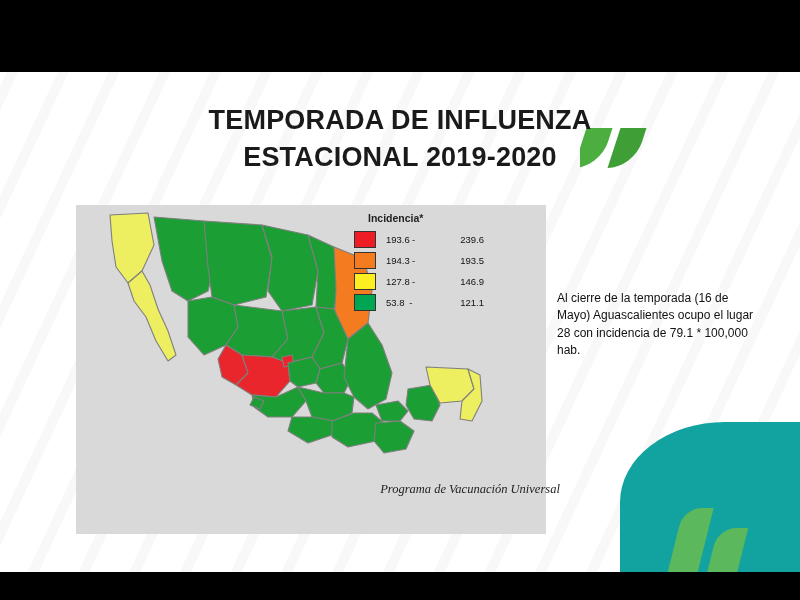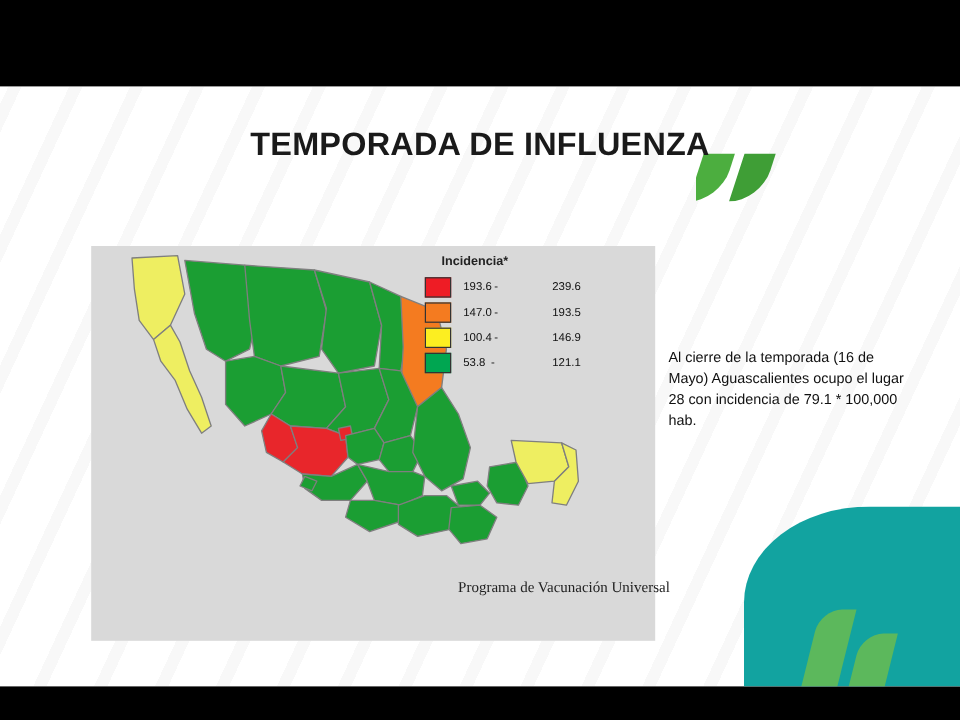--- a/index.html
+++ b/index.html
@@ -40,21 +40,21 @@
   #legend{position:absolute;left:278px;top:7px;width:130px;}
   #legend .ltitle{font-size:10.5px;color:#222;font-weight:bold;margin-left:14px;margin-bottom:5px;}
   #legend .lrow{display:flex;align-items:center;height:21px;font-size:9.5px;color:#111;}
   #legend .sw{width:20px;height:15px;border:1px solid #333;margin-right:10px;flex:none;}
   #legend .v1{width:26px;text-align:left;}
   #legend .dash{width:20px;text-align:center;}
   #legend .v2{width:30px;text-align:right;margin-left:43px;}
 
   
   #caption{position:absolute;left:340px;top:410px;width:260px;text-align:center;
-    font-family:"Liberation Serif",serif;font-size:12.5px;color:#222;}
+    font-family:"Liberation Serif",serif;font-style:italic;font-size:12.5px;color:#222;}
 
   
   #note{position:absolute;left:557px;top:218px;width:205px;font-size:12px;color:#111;line-height:1.45;}
 
   
   svg#mx{position:absolute;left:0;top:0;}
 </style>
 </head>
 <body>
 
@@ -69,20 +69,21 @@
     </div>
 
     <div class="deco-bottom">
       <div class="teal"></div>
         <div class="g1"></div>
         <div class="g2"></div>
     </div>
 
     <div id="title">
       <div>TEMPORADA DE INFLUENZA</div>
+      <div>ESTACIONAL 2019-2020</div>
     </div>
 
     <div id="mapbox">
 
       <svg id="mx" width="470" height="265" viewBox="0 0 470 265">
         <g stroke="#7f7f7f" stroke-width="1.1" stroke-linejoin="round">
 
           <path d="M34 10 L72 8 L78 40 L66 66 L52 78 L40 62 L36 36 Z" fill="#eeee61"></path>
 
           <path d="M52 78 L66 66 L74 80 L82 104 L92 126 L100 150 L92 156 L80 136 L70 112 L58 96 Z" fill="#eeee61"></path>
@@ -144,28 +145,28 @@
 
         <div class="lrow">
           <span class="sw" style="background:#ee1c25"></span>
           <span class="v1">193.6</span>
           <span class="dash">-</span>
           <span class="v2">239.6</span>
         </div>
 
         <div class="lrow">
           <span class="sw" style="background:#f47b20"></span>
-          <span class="v1">147.0</span>
+          <span class="v1">194.3</span>
           <span class="dash">-</span>
           <span class="v2">193.5</span>
         </div>
 
         <div class="lrow">
           <span class="sw" style="background:#fcee21"></span>
-          <span class="v1">100.4</span>
+          <span class="v1">127.8</span>
           <span class="dash">-</span>
           <span class="v2">146.9</span>
         </div>
 
         <div class="lrow">
           <span class="sw" style="background:#00a651"></span>
           <span class="v1">53.8</span>
           <span class="dash">-</span>
           <span class="v2">121.1</span>
         </div>

